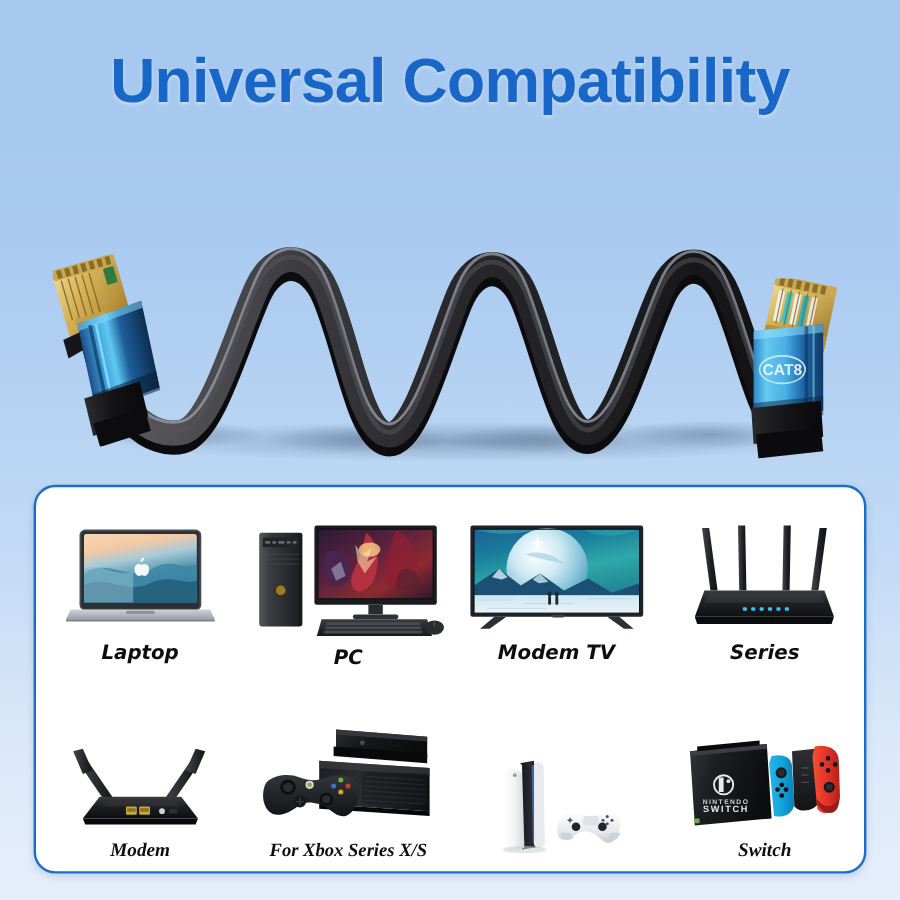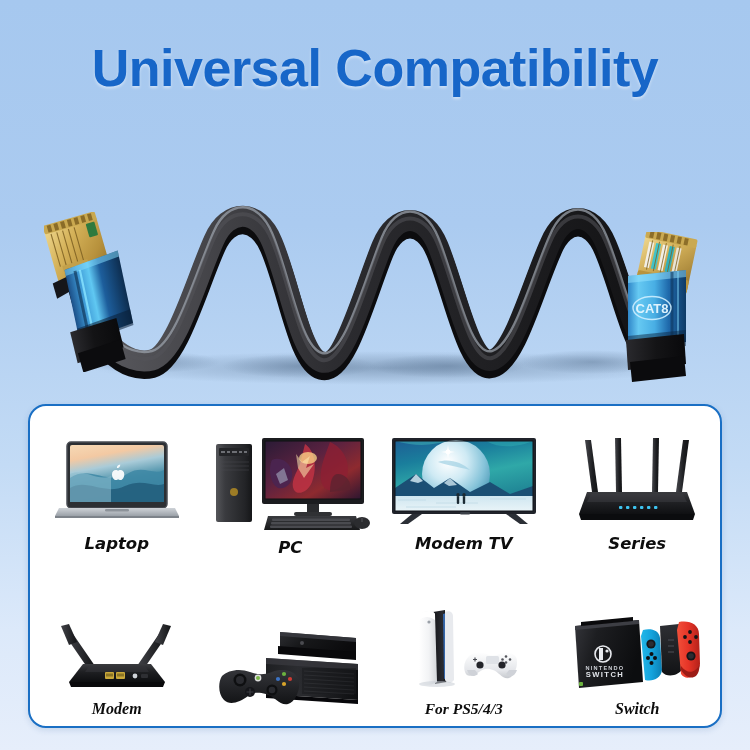--- a/index.html
+++ b/index.html
@@ -612,20 +612,21 @@
             <circle cx="78" cy="46" r="2.1" fill="#6cb33f"></circle>
             <circle cx="84" cy="51" r="2.1" fill="#cf3b34"></circle>
             <circle cx="72" cy="51" r="2.1" fill="#3c73c4"></circle>
             <circle cx="78" cy="56" r="2.1" fill="#d8a42a"></circle>
 
             <circle cx="52" cy="50" r="3.4" fill="#f0f0f0" opacity="0.9"></circle>
             <circle cx="52" cy="50" r="2" fill="#7ab648"></circle>
           </g>
         </svg>
       </div>
+      <div class="device-label lbl-sm">For Xbox Series X/S</div>
     </div>
 
     <div class="device-cell">
       <div class="device-art">
         <svg width="130" height="92" viewBox="0 0 130 92">
           <defs>
             <linearGradient id="ps5Panel" x1="0" y1="0" x2="1" y2="0">
               <stop offset="0%" stop-color="#ffffff"></stop>
               <stop offset="55%" stop-color="#f2f3f5"></stop>
               <stop offset="100%" stop-color="#d4d6da"></stop>
@@ -675,21 +676,20 @@
               <circle cx="111" cy="55.5" r="1.3"></circle>
               <circle cx="103.5" cy="55.5" r="1.3"></circle>
               <circle cx="107" cy="58.5" r="1.3"></circle>
             </g>
 
             <path d="M68 66 C70 72, 74 74, 79 70 L76 66 Z" fill="#cfd2d8"></path>
             <path d="M118 66 C116 72, 112 74, 107 70 L110 66 Z" fill="#cfd2d8"></path>
           </g>
         </svg>
       </div>
-      <div class="device-label lbl-sm">For PS5/4/3</div>
     </div>
 
     <div class="device-cell">
       <div class="device-art">
         <svg width="140" height="88" viewBox="0 0 140 88">
           <defs>
             <linearGradient id="dockG" x1="0" y1="0" x2="1" y2="0.3">
               <stop offset="0%" stop-color="#34353a"></stop>
               <stop offset="35%" stop-color="#1d1e21"></stop>
               <stop offset="100%" stop-color="#0c0d0f"></stop>

